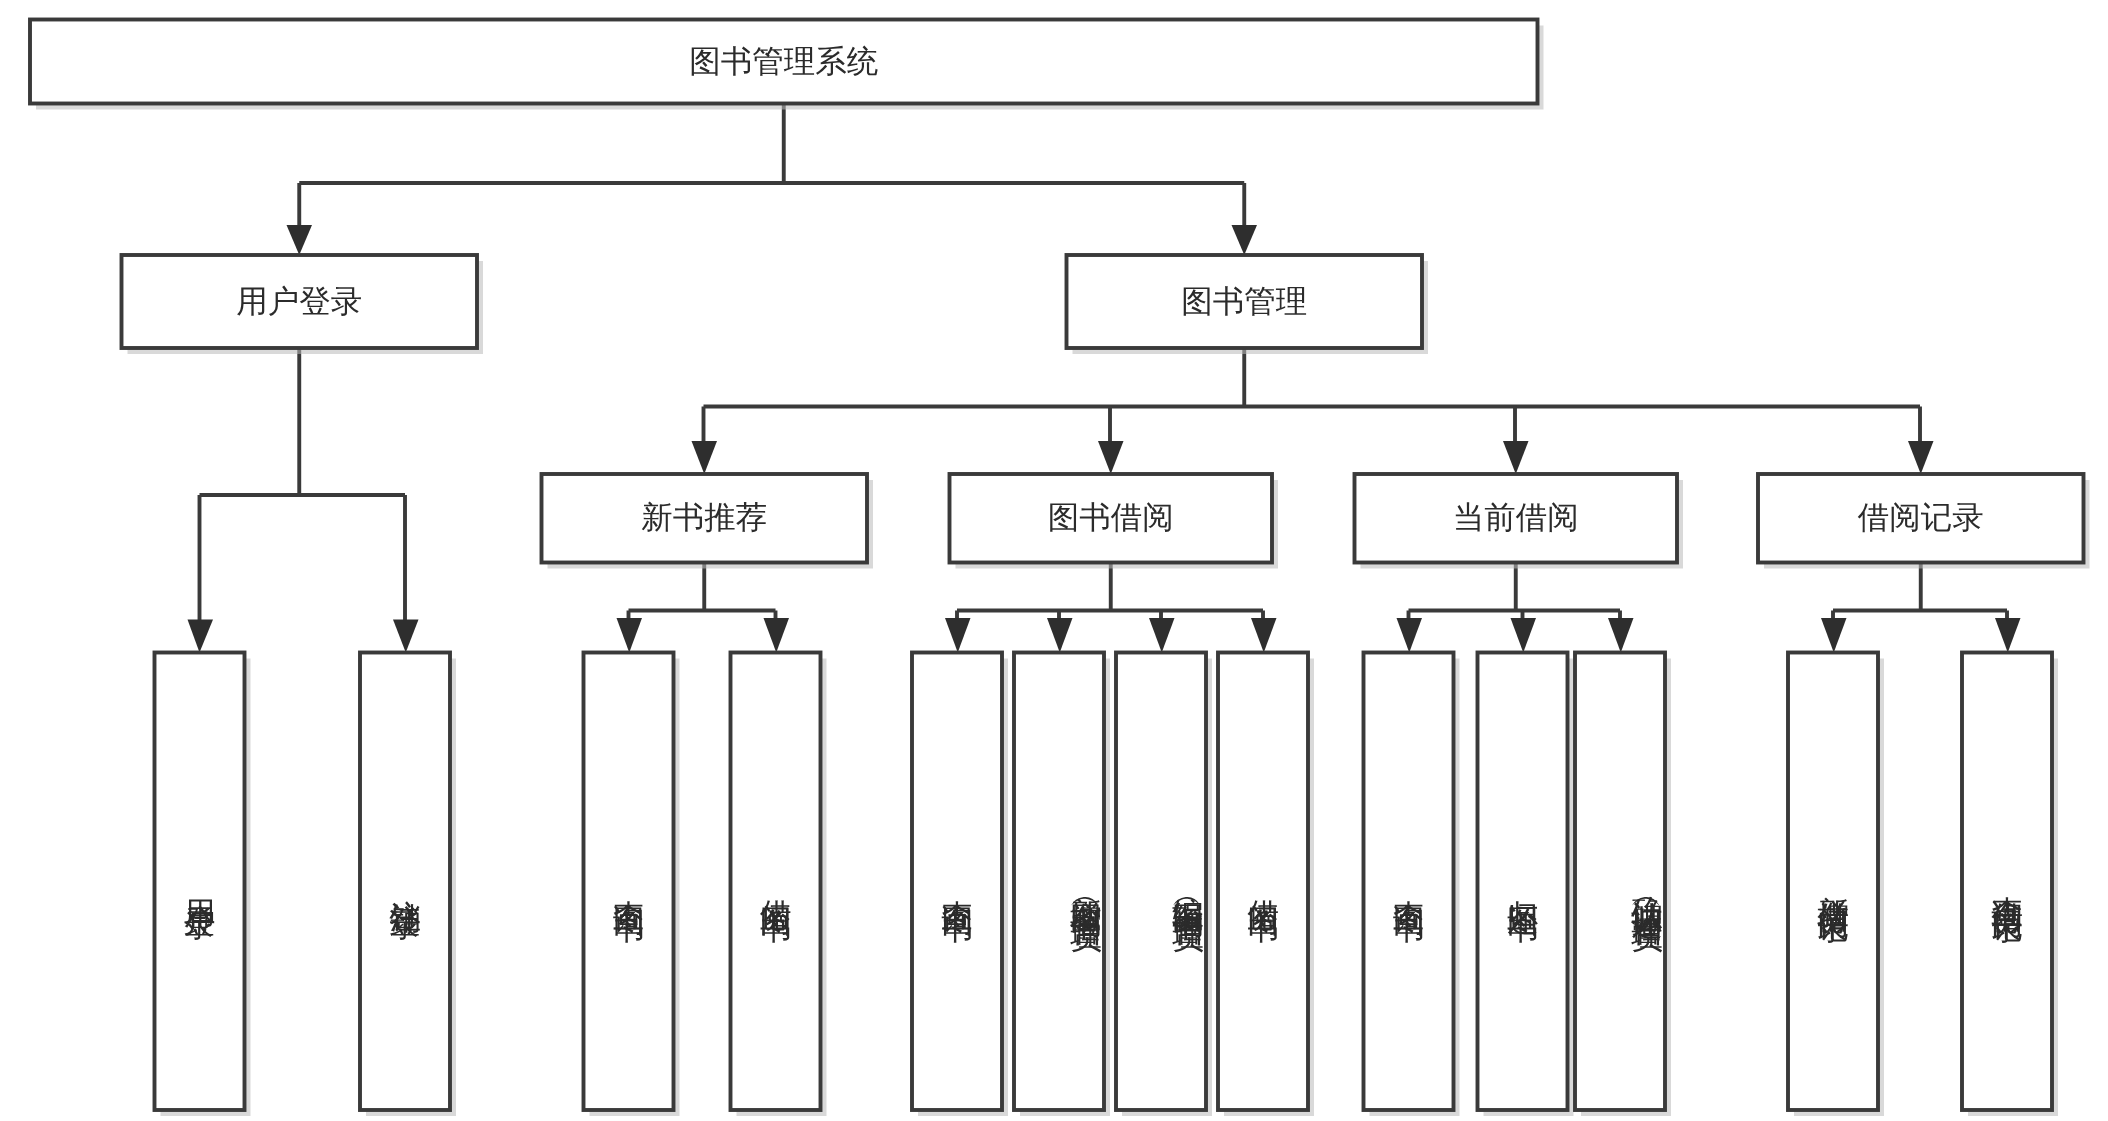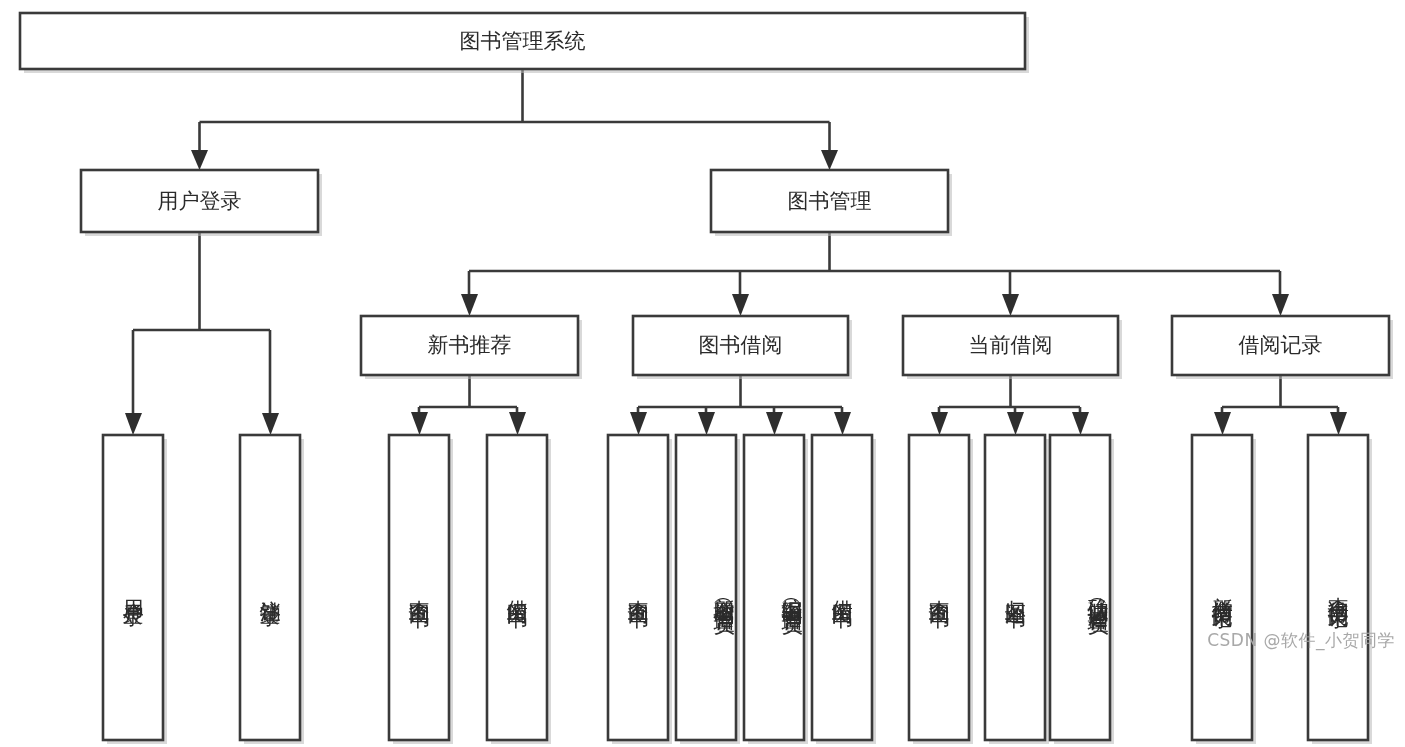--- a/index.html
+++ b/index.html
@@ -255,14 +255,13 @@
   <div class="vert-label" style="left:608px; top:435px; width:60px; height:305px;">查询图书</div>
   <div class="vert-label" style="left:676px; top:435px; width:60px; height:305px; align-items:flex-start; padding-top:10px; box-sizing:border-box;">新增图书（管理员）</div>
   <div class="vert-label" style="left:744px; top:435px; width:60px; height:305px; align-items:flex-start; padding-top:10px; box-sizing:border-box;">编辑图书（管理员）</div>
   <div class="vert-label" style="left:812px; top:435px; width:60px; height:305px;">借阅图书</div>
   <div class="vert-label" style="left:909px; top:435px; width:60px; height:305px;">查询图书</div>
   <div class="vert-label" style="left:985px; top:435px; width:60px; height:305px;">归还图书</div>
   <div class="vert-label" style="left:1050px; top:435px; width:60px; height:305px; align-items:flex-start; padding-top:10px; box-sizing:border-box;">确认归还（管理员）</div>
   <div class="vert-label" style="left:1192px; top:435px; width:60px; height:305px;">新增借阅记录</div>
   <div class="vert-label" style="left:1308px; top:435px; width:60px; height:305px;">查询借阅记录</div>
 
-  <div class="watermark">CSDN @软件_小贺同学</div>
 </div>
 
 </body></html>

